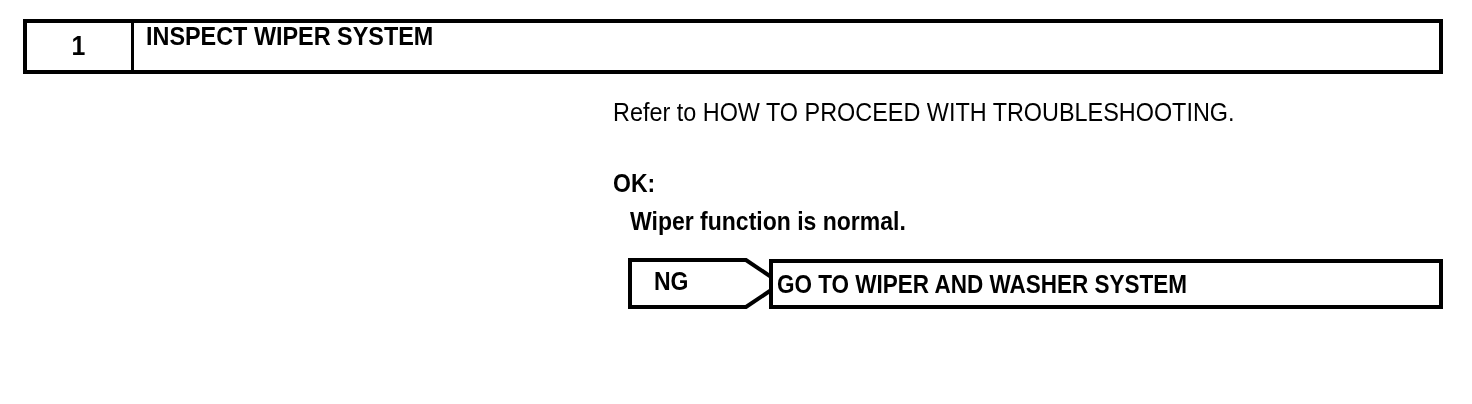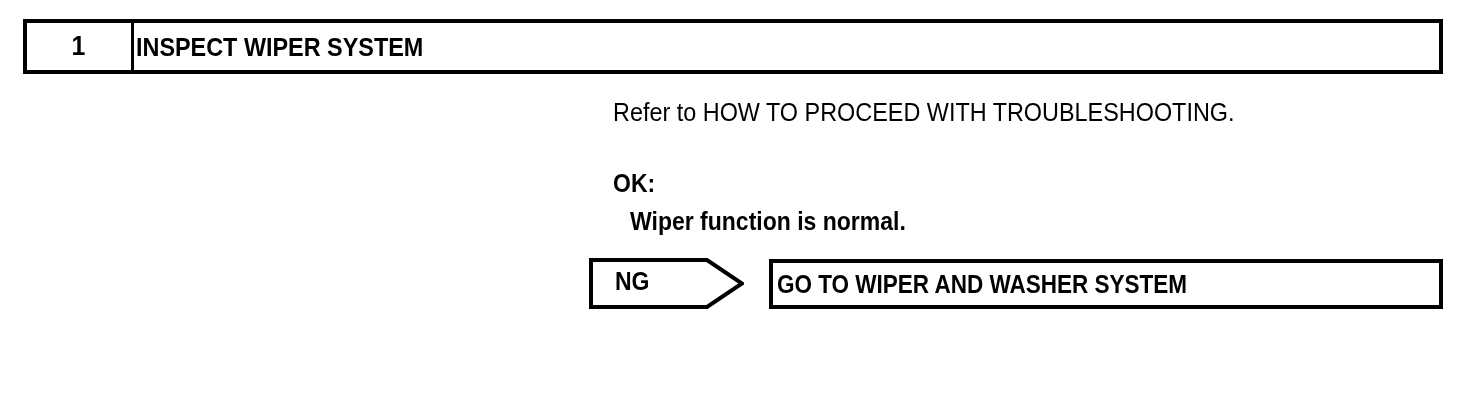--- a/index.html
+++ b/index.html
@@ -48,22 +48,21 @@
   .step-number {
     font-size: 27px;
     font-weight: bold;
     line-height: 1;
     letter-spacing: 0px;
     transform: scaleX(0.92);
   }
   .step-title-cell {
     flex: 1 1 auto;
     display: flex;
-    align-items: center;
-    padding-left: 2px;
+    padding-left: 12px;
   }
   .step-title {
     font-size: 26px;
     font-weight: bold;
     line-height: 1;
     white-space: nowrap;
     transform: scaleX(0.90);
     transform-origin: left center;
   }
 
@@ -100,21 +99,21 @@
     font-weight: bold;
     line-height: 1;
     white-space: nowrap;
     transform: scaleX(0.92);
     transform-origin: left top;
   }
 
   
   .ng-arrow {
     position: absolute;
-    left: 589px;
+    left: 628px;
     top: 258px;
     width: 155px;
     height: 51px;
     border-radius: 18px;
   }
   .ng-arrow svg {
     display: block;
     width: 155px;
     height: 51px;
   }

